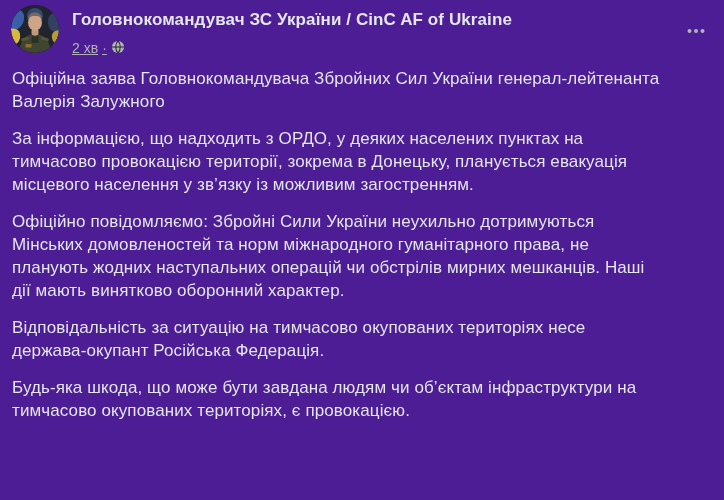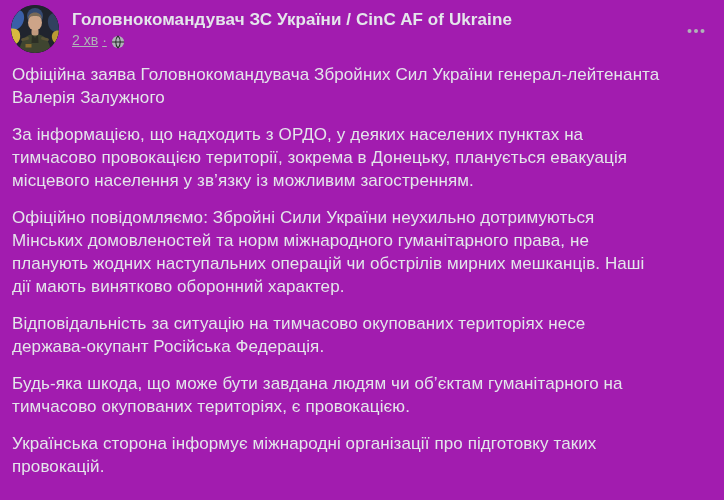--- a/index.html
+++ b/index.html
@@ -7,21 +7,21 @@
     padding: 0;
     background: #242526;
     width: 724px;
     height: 500px;
     overflow: hidden;
     font-family: "Liberation Sans", "DejaVu Sans", sans-serif;
   }
   .post-card {
     width: 724px;
     height: 500px;
-    background: #a21caf;
+    background: #4c1d95;
     position: relative;
   }
   .post-header {
     display: flex;
     align-items: flex-start;
     padding: 5px 12px 0 11px;
     position: relative;
   }
   .avatar {
     width: 48px;
@@ -42,22 +42,22 @@
     color: #e4e6eb;
     font-size: 17px;
     font-weight: 700;
     line-height: 21px;
     letter-spacing: 0.1px;
     cursor: pointer;
     white-space: nowrap;
   }
   .meta-row {
     display: flex;
-    align-items: flex-end;
-    margin-top: 2px;
+    align-items: flex-start;
+    margin-top: 10px;
     color: #b0b3b8;
     font-size: 14px;
     line-height: 17px;
     text-decoration: underline;
   }
   .meta-row .timestamp { cursor: pointer; }
   .meta-row .sep { margin: 0 4px; }
   .globe { display: inline-flex; align-items: center; }
   .more-button {
     position: absolute;
@@ -145,19 +145,17 @@
 Валерія Залужного</p>
     <p>За інформацією, що надходить з ОРДО, у деяких населених пунктах на
 тимчасово провокацією території, зокрема в Донецьку, планується евакуація
 місцевого населення у зв’язку із можливим загостренням.</p>
     <p>Офіційно повідомляємо: Збройні Сили України неухильно дотримуються
 Мінських домовленостей та норм міжнародного гуманітарного права, не
 планують жодних наступальних операцій чи обстрілів мирних мешканців. Наші
 дії мають винятково оборонний характер.</p>
     <p>Відповідальність за ситуацію на тимчасово окупованих територіях несе
 держава-окупант Російська Федерація.</p>
-    <p>Будь-яка шкода, що може бути завдана людям чи об’єктам гуманітарного на
+    <p>Будь-яка шкода, що може бути завдана людям чи об’єктам інфраструктури на
 тимчасово окупованих територіях, є провокацією.</p>
-    <p>Українська сторона інформує міжнародні організації про підготовку таких
-провокацій.</p>
   </div>
 
 </div>
 
 </body></html>

